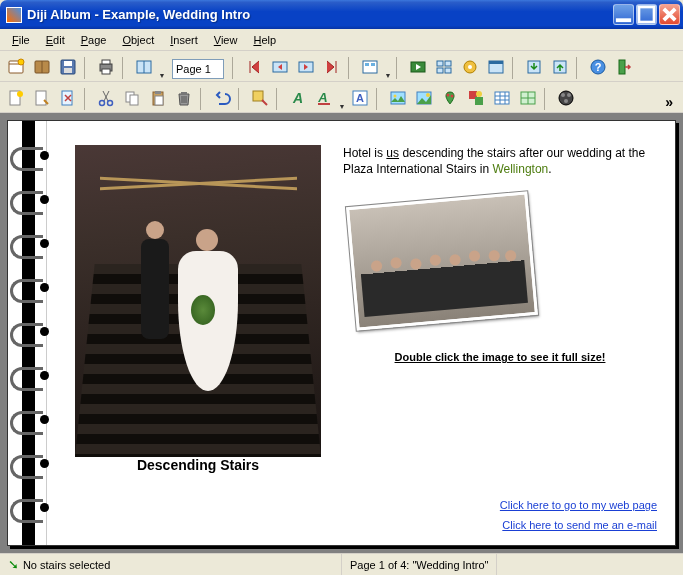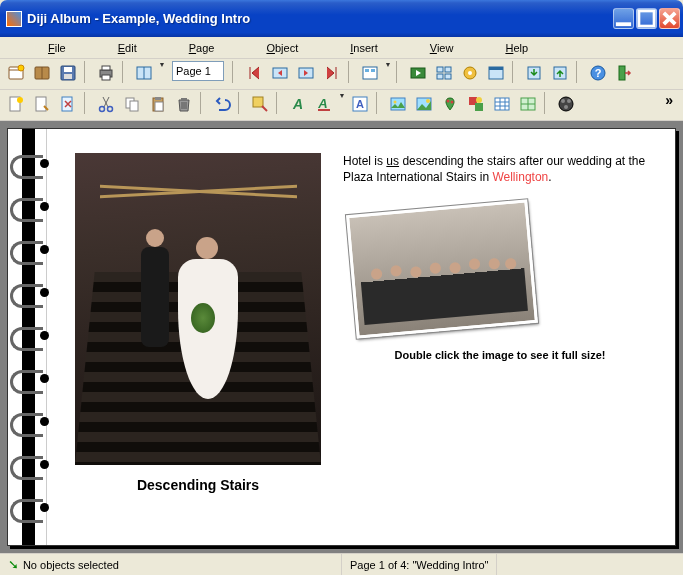--- a/index.html
+++ b/index.html
@@ -7,21 +7,21 @@
   font-family: Tahoma, Arial, sans-serif;
   font-size: 11px;
   background: #ece9d8;
   width: 683px;
   height: 575px;
   overflow: hidden;
   display: flex;
   flex-direction: column;
 }
 .titlebar {
-  height: 37px;
+  height: 29px;
   background: linear-gradient(180deg, #3b77dd 0%, #2a5dc9 8%, #0842c5 40%, #0842c5 88%, #0734a5 100%);
   display: flex;
   align-items: center;
   padding: 0 3px 0 6px;
   color: #fff;
   border-radius: 7px 7px 0 0;
 }
 .titlebar .app-icon {
   width: 16px; height: 16px; margin-right: 5px;
   background: linear-gradient(45deg,#ff6b00,#4a90e2);
@@ -39,26 +39,26 @@
 .win-close { background: linear-gradient(180deg,#f5a391,#e2492f); }
 
 .menubar {
   height: 22px;
   background: #ece9d8;
   display: flex;
   align-items: center;
   padding: 0 4px;
   border-bottom: 1px solid #d4d0c8;
 }
-.menu-item { padding: 2px 8px; cursor: default; margin-left: 36px; }
+.menu-item { padding: 2px 8px; cursor: default; }
 .menu-item u { text-decoration: underline; }
 
 .toolbar {
   display: flex;
-  align-items: flex-start;
+  align-items: flex-end;
   padding: 2px 4px;
   background: #ece9d8;
   border-bottom: 1px solid #d4d0c8;
   gap: 2px;
   height: 31px;
 }
 .tb-btn {
   width: 24px; height: 24px;
   display:flex;align-items:center;justify-content:center;
   border: 1px solid transparent;
@@ -123,26 +123,26 @@
   clip-path: polygon(8% 0, 92% 0, 100% 100%, 0 100%);
 }
 .bride { position:absolute; left:42%; top:34%; width:60px; height:140px;
   background:#f4f0eb; border-radius: 18px 18px 30px 30px / 18px 18px 90px 90px; }
 .bride::before { content:""; position:absolute; top:-22px; left:18px; width:22px;height:22px;background:#c9a389;border-radius:50%; }
 .groom { position:absolute; left:27%; top:30%; width:28px;height:100px;background:#1a1a1a;border-radius:8px; }
 .groom::before { content:""; position:absolute; top:-18px; left:5px; width:18px;height:18px;background:#c9a389;border-radius:50%; }
 .bouquet { position:absolute; left:47%; top:48%; width:24px;height:30px;background:radial-gradient(#5a8a3a,#2d5a1a);border-radius:50%; }
 .rail { position:absolute; top:12%; left:10%; right:10%; height:3px; background:#b89658; transform: skewY(-3deg); }
 .rail2 { position:absolute; top:12%; left:10%; right:10%; height:3px; background:#b89658; transform: skewY(3deg); }
-.caption { font-family: Arial; font-size: 14px; font-weight: bold; margin-top: 12px; text-align:center; }
+.caption { font-family: Arial; font-size: 14px; font-weight: bold; margin-top: 0; text-align:center; }
 
 .right-col { flex:1; display:flex;flex-direction:column; font-family:Arial; }
 .desc { font-size: 12px; line-height: 1.35; }
 .desc b { font-weight: normal; }
-.desc .link-loc { color: #ef4444; }
+.desc .link-loc { color: #4d7c0f; }
 .group-photo {
   width: 182px; height: 124px;
   background: linear-gradient(180deg,#c8c0b6,#8a8278);
   margin: 22px 0 10px 8px;
   transform: rotate(-5deg);
   box-shadow: 1px 2px 3px rgba(0,0,0,0.4);
   border: 3px solid #fff;
   outline: 1px solid #888;
   position:relative;
 }
@@ -151,21 +151,21 @@
    radial-gradient(circle at 10% 30%,#c9a389 5px,transparent 6px),
    radial-gradient(circle at 22% 28%,#c9a389 5px,transparent 6px),
    radial-gradient(circle at 34% 32%,#c9a389 5px,transparent 6px),
    radial-gradient(circle at 46% 29%,#c9a389 5px,transparent 6px),
    radial-gradient(circle at 58% 31%,#c9a389 5px,transparent 6px),
    radial-gradient(circle at 70% 28%,#c9a389 5px,transparent 6px),
    radial-gradient(circle at 82% 30%,#c9a389 5px,transparent 6px),
    radial-gradient(circle at 92% 32%,#c9a389 5px,transparent 6px),
    linear-gradient(0deg,#2a2a2a 60%,transparent 60%);
 }
-.hint { font-size: 11px; font-weight: bold; text-align:center; margin-top: 8px; }
+.hint { font-size: 11px; font-weight: bold; text-align:center; margin-top: 18px; text-decoration: underline; }
 .links { margin-top: auto; text-align: right; font-size: 11px; }
 .links div { color: #1a3fd4; text-decoration: underline; margin-top: 8px; cursor:pointer; }
 
 .statusbar {
   height: 22px; background:#ece9d8; display:flex; align-items:center;
   border-top:1px solid #d4d0c8; font-size:11px;
 }
 .status-cell { padding: 0 8px; border-right: 1px solid #d4d0c8; height:100%; display:flex;align-items:center; }
 .status-cell:first-child { width: 342px; }
 .arrow-ico { color:#0a8a0a; font-size:13px; margin-right:4px; }
@@ -488,24 +488,28 @@
         <div class="caption">Descending Stairs</div>
       </div>
       <div class="right-col">
         <div class="desc">
           <span>Hotel is </span><b><u>us</u></b><span> descending the stairs after our wedding at the </span><b>Plaza International Stairs</b><span> in </span><span class="link-loc">Wellington</span><span>.</span>
         </div>
         <div class="group-photo">
           <div class="crowd"></div>
         </div>
         <div class="hint">Double click the image to see it full size!</div>
+        <div class="links">
+          <div>Click here to go to my web page</div>
+          <div>Click here to send me an e-mail</div>
+        </div>
       </div>
     </div>
   </div>
 </div>
 
 <div class="statusbar">
   <div class="status-cell">
     <span class="arrow-ico">➘</span>
-    <span>No objects selected</span>
+    <span>No stairs selected</span>
   </div>
   <div class="status-cell">Page 1 of 4: "Wedding Intro"</div>
 </div>
 
 </body></html>

